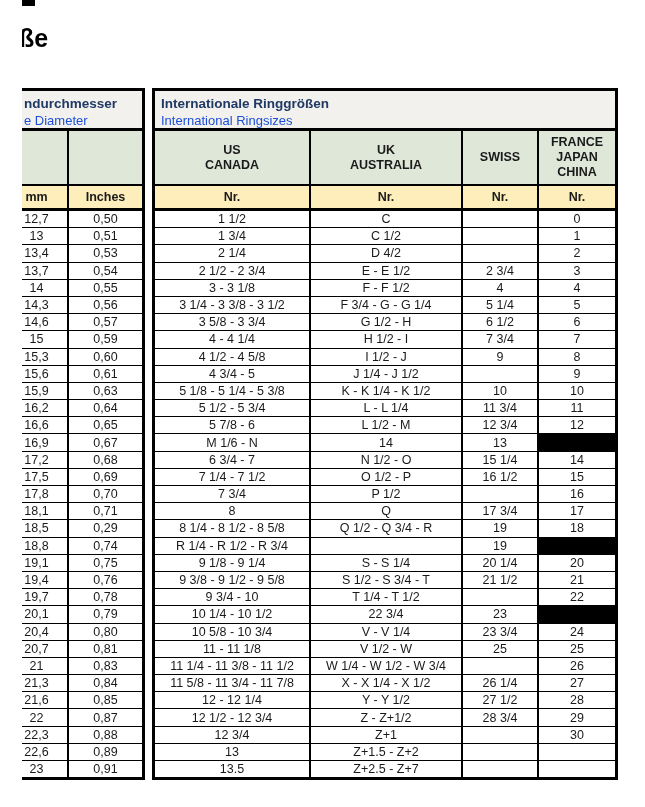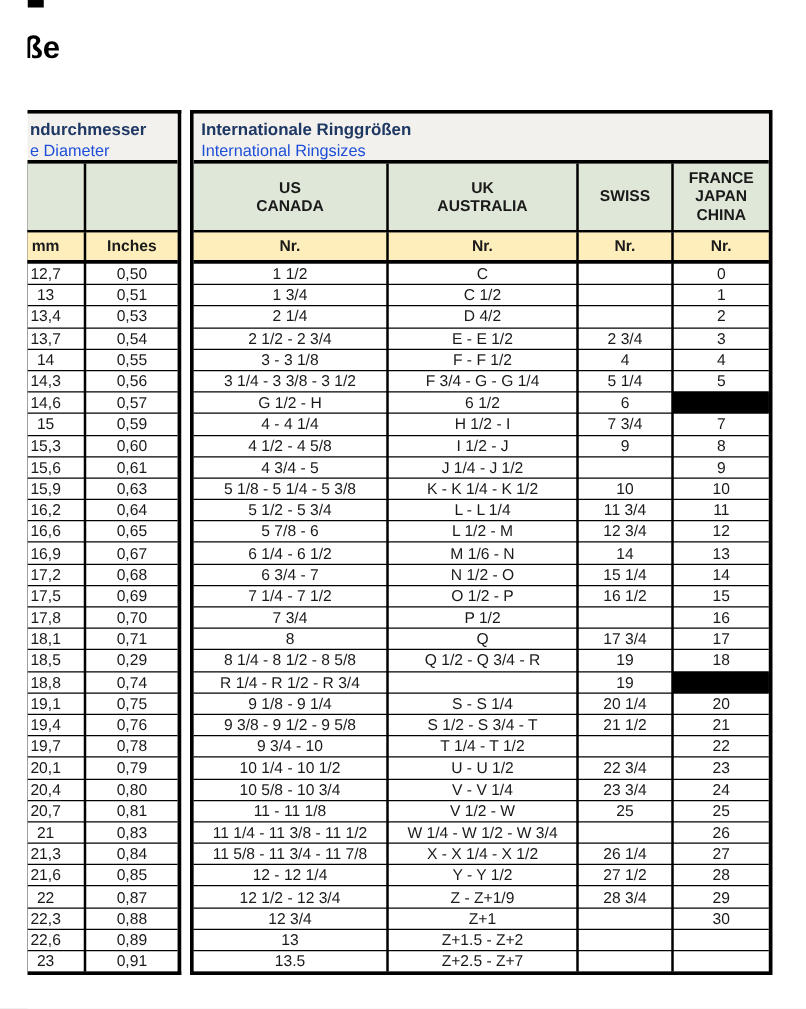--- a/index.html
+++ b/index.html
@@ -251,20 +251,21 @@
           <div class="tcell">4</div>
           <div class="tcell">4</div>
         </div>
         <div class="trow">
           <div class="tcell">3 1/4 - 3 3/8 - 3 1/2</div>
           <div class="tcell">F 3/4 - G - G 1/4</div>
           <div class="tcell">5 1/4</div>
           <div class="tcell">5</div>
         </div>
         <div class="trow">
+          <div class="tcell">3 5/8 - 3 3/4</div>
           <div class="tcell">G 1/2 - H</div>
           <div class="tcell">6 1/2</div>
           <div class="tcell">6</div>
         </div>
         <div class="trow">
           <div class="tcell">4 - 4 1/4</div>
           <div class="tcell">H 1/2 - I</div>
           <div class="tcell">7 3/4</div>
           <div class="tcell">7</div>
         </div>
@@ -292,21 +293,20 @@
           <div class="tcell">11 3/4</div>
           <div class="tcell">11</div>
         </div>
         <div class="trow">
           <div class="tcell">5 7/8 - 6</div>
           <div class="tcell">L 1/2 - M</div>
           <div class="tcell">12 3/4</div>
           <div class="tcell">12</div>
         </div>
         <div class="trow">
-          <div class="tcell">6 1/4 - 6 1/2</div>
           <div class="tcell">M 1/6 - N</div>
           <div class="tcell">14</div>
           <div class="tcell">13</div>
         </div>
         <div class="trow">
           <div class="tcell">6 3/4 - 7</div>
           <div class="tcell">N 1/2 - O</div>
           <div class="tcell">15 1/4</div>
           <div class="tcell">14</div>
         </div>
@@ -352,21 +352,20 @@
           <div class="tcell">21</div>
         </div>
         <div class="trow">
           <div class="tcell">9 3/4 - 10</div>
           <div class="tcell">T 1/4 - T 1/2</div>
           <div class="tcell"></div>
           <div class="tcell">22</div>
         </div>
         <div class="trow">
           <div class="tcell">10 1/4 - 10 1/2</div>
-          <div class="tcell">U - U 1/2</div>
           <div class="tcell">22 3/4</div>
           <div class="tcell">23</div>
         </div>
         <div class="trow">
           <div class="tcell">10 5/8 - 10 3/4</div>
           <div class="tcell">V - V 1/4</div>
           <div class="tcell">23 3/4</div>
           <div class="tcell">24</div>
         </div>
         <div class="trow">
@@ -388,21 +387,21 @@
           <div class="tcell">27</div>
         </div>
         <div class="trow">
           <div class="tcell">12 - 12 1/4</div>
           <div class="tcell">Y - Y 1/2</div>
           <div class="tcell">27 1/2</div>
           <div class="tcell">28</div>
         </div>
         <div class="trow">
           <div class="tcell">12 1/2 - 12 3/4</div>
-          <div class="tcell">Z - Z+1/9</div>
+          <div class="tcell">Z - Z+1/2</div>
           <div class="tcell">28 3/4</div>
           <div class="tcell">29</div>
         </div>
         <div class="trow">
           <div class="tcell">12 3/4</div>
           <div class="tcell">Z+1</div>
           <div class="tcell"></div>
           <div class="tcell">30</div>
         </div>
         <div class="trow">

